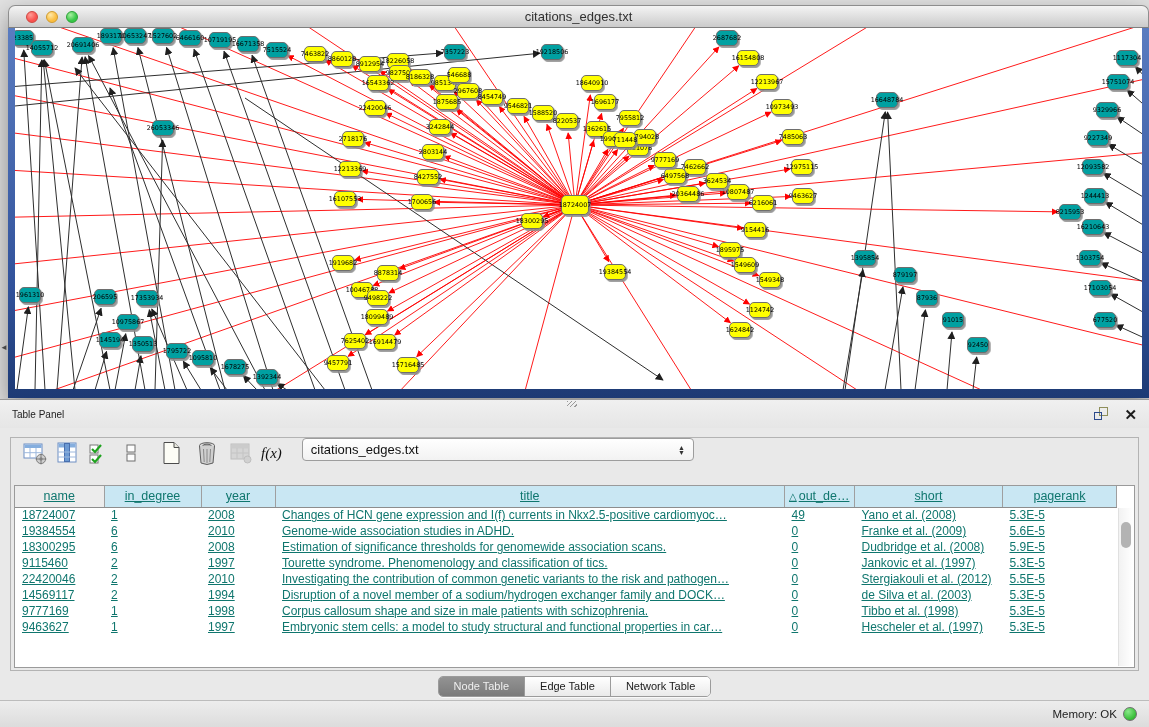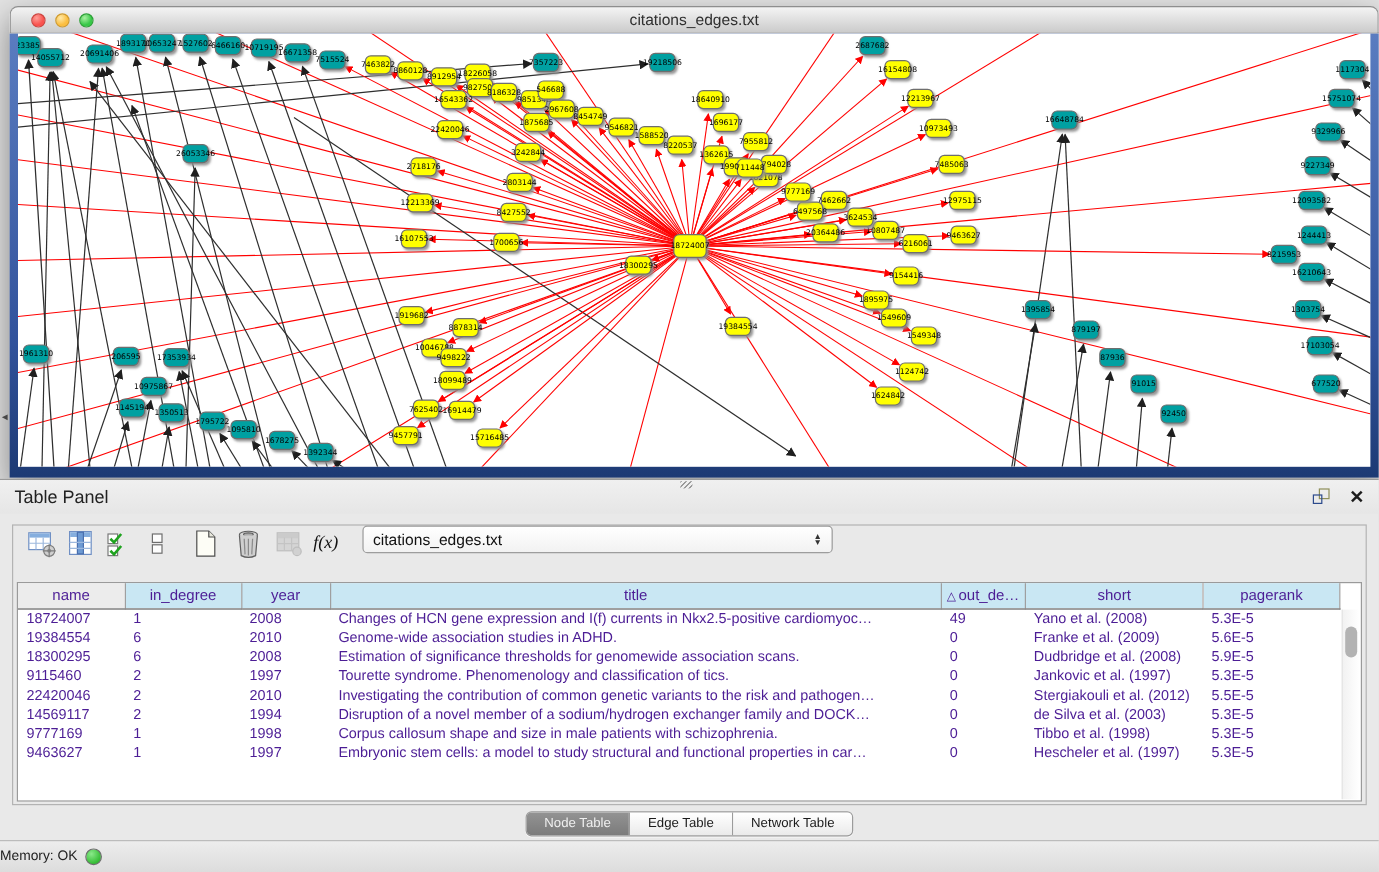--- a/index.html
+++ b/index.html
@@ -25,40 +25,40 @@
   .e-red { stroke:#ff0000; stroke-width:0.9; }
   .e-blk { stroke:#2e2e2e; stroke-width:1; }
   .node-label { font-family:"DejaVu Sans", sans-serif; font-size:6.4px; fill:#000; }
 
   
   .table-panel { position:absolute; left:0; top:399px; width:1149px; height:301px; background:#e9e9e9; border-top:1px solid #9a9a9a; }
   .grip { position:absolute; left:567px; top:1px; width:10px; height:6px;
     background:repeating-linear-gradient(135deg,#9a9a9a 0 1px,transparent 1px 3px); }
   .panel-header { height:28px; display:flex; align-items:center; padding:0 12px;
     background:linear-gradient(#f0f0f0,#e6e6e6); }
-  .panel-title { font-size:15px; color:#222; }
+  .panel-title { font-size:10px; color:#222; }
   .panel-header .spacer { flex:1; }
   .float-icon { width:16px; height:15px; position:relative; margin-right:14px; cursor:pointer; }
   .float-icon .sq1 { position:absolute; left:5px; top:0; width:9px; height:9px; border:1px solid #8f8f5a; background:transparent; }
   .float-icon .sq2 { position:absolute; left:0; top:5px; width:8px; height:8px; border:1px solid #2c4a8c; }
   .close-icon { font-size:15px; font-weight:bold; color:#1c1c1c; cursor:pointer; line-height:1; }
 
   .panel-body { position:absolute; left:10px; top:37px; width:1129px; height:234px;
     border:1px solid #b3b3b3; background:#e9e9e9; }
   .toolbar { height:47px; display:flex; align-items:flex-start; padding-left:8px; }
   .tool-btn { width:32px; height:30px; display:flex; align-items:center; justify-content:center; cursor:pointer; }
   .tool-btn.disabled { cursor:default; }
   .fx-label { font-family:"Liberation Serif", serif; font-style:italic; font-size:15px; color:#111; margin:0 6px 0 4px; }
   .combo { width:392px; height:23px; margin-left:14px; background:linear-gradient(#ffffff,#f2f2f2);
     border:1px solid #9d9d9d; border-radius:4px; display:flex; align-items:center; padding:0 8px; cursor:pointer; }
   .combo-value { flex:1; font-size:13px; color:#111; }
   .combo-stepper { display:flex; flex-direction:column; line-height:5px; font-size:7px; color:#333; }
 
   .grid-wrap { position:absolute; left:3px; right:3px; top:47px; bottom:2px; background:#fff; border:1px solid #9a9a9a; }
-  table.grid { border-collapse:collapse; table-layout:fixed; width:calc(100% - 17px); font-size:12px; color:#4c1d95; }
+  table.grid { border-collapse:collapse; table-layout:fixed; width:calc(100% - 17px); font-size:12px; color:#0f766e;text-decoration:underline; }
   table.grid th { height:21px; font-weight:normal; font-size:12.5px; border-right:1px solid #9f9f9f; border-bottom:1px solid #8d8d8d;
     background:#c9e7f3; text-align:center; overflow:hidden; white-space:nowrap; }
   table.grid th.gray { background:#ececec; }
   table.grid th.left { text-align:left; padding-left:4px; }
   table.grid td { height:16px; padding:0 0 0 7px; white-space:nowrap; overflow:hidden; }
   .sort-tri { font-size:10px; margin-right:2px; }
 
   .vscroll { position:absolute; right:1px; top:22px; bottom:1px; width:15px;
     background:linear-gradient(90deg,#f2f2f2,#ffffff); border-left:1px solid #e0e0e0; }
   .vthumb { position:absolute; left:2px; top:14px; width:10px; height:26px; border-radius:6px; background:#b3b3b3; }
@@ -68,21 +68,21 @@
   .seg { display:flex; border:1px solid #9b9b9b; border-radius:5px; overflow:hidden;
     box-shadow:0 1px 0 rgba(255,255,255,.7); }
   .seg-btn { padding:2px 15px; font-size:11px; background:linear-gradient(#ffffff,#eaeaea); color:#1b1b1b;
     border-right:1px solid #9b9b9b; cursor:pointer; line-height:15px; }
   .seg-btn:last-child { border-right:none; }
   .seg-btn.selected { background:linear-gradient(#939393,#7b7b7b); color:#efefef; }
 
   
   .status-bar { position:absolute; left:0; bottom:0; width:1149px; height:27px;
     background:linear-gradient(#ededed,#dcdcdc); border-top:1px solid #bcbcbc;
-    display:flex; align-items:center; justify-content:flex-start; padding-right:12px; }
+    display:flex; align-items:center; justify-content:flex-end; padding-right:12px; }
   .mem-label { font-size:11.5px; color:#222; margin-right:6px; }
   .mem-dot { width:14px; height:14px; border-radius:50%;
     background:radial-gradient(circle at 35% 30%, #8ae98a, #35bd35 70%); border:1px solid #6f6f6f; }
 
   .gutter-arrow { position:absolute; left:0px; top:343px; font-size:8px; color:#555; }
 </style>
 </head>
 <body>
 
 <div class="gutter-arrow">◄</div>

